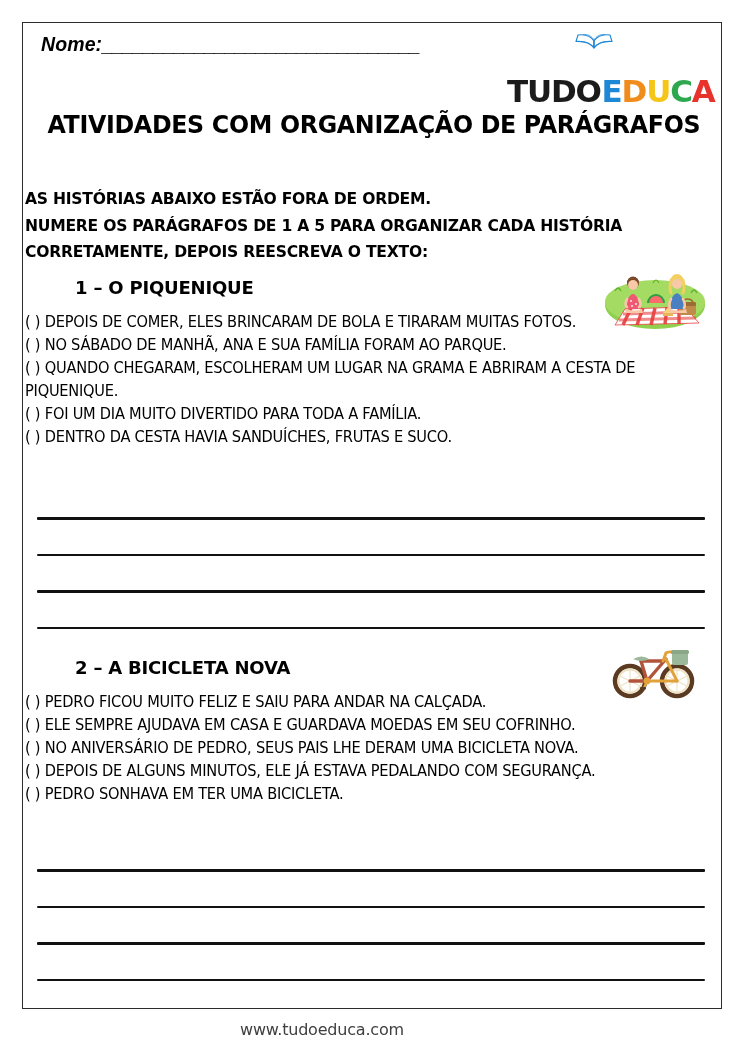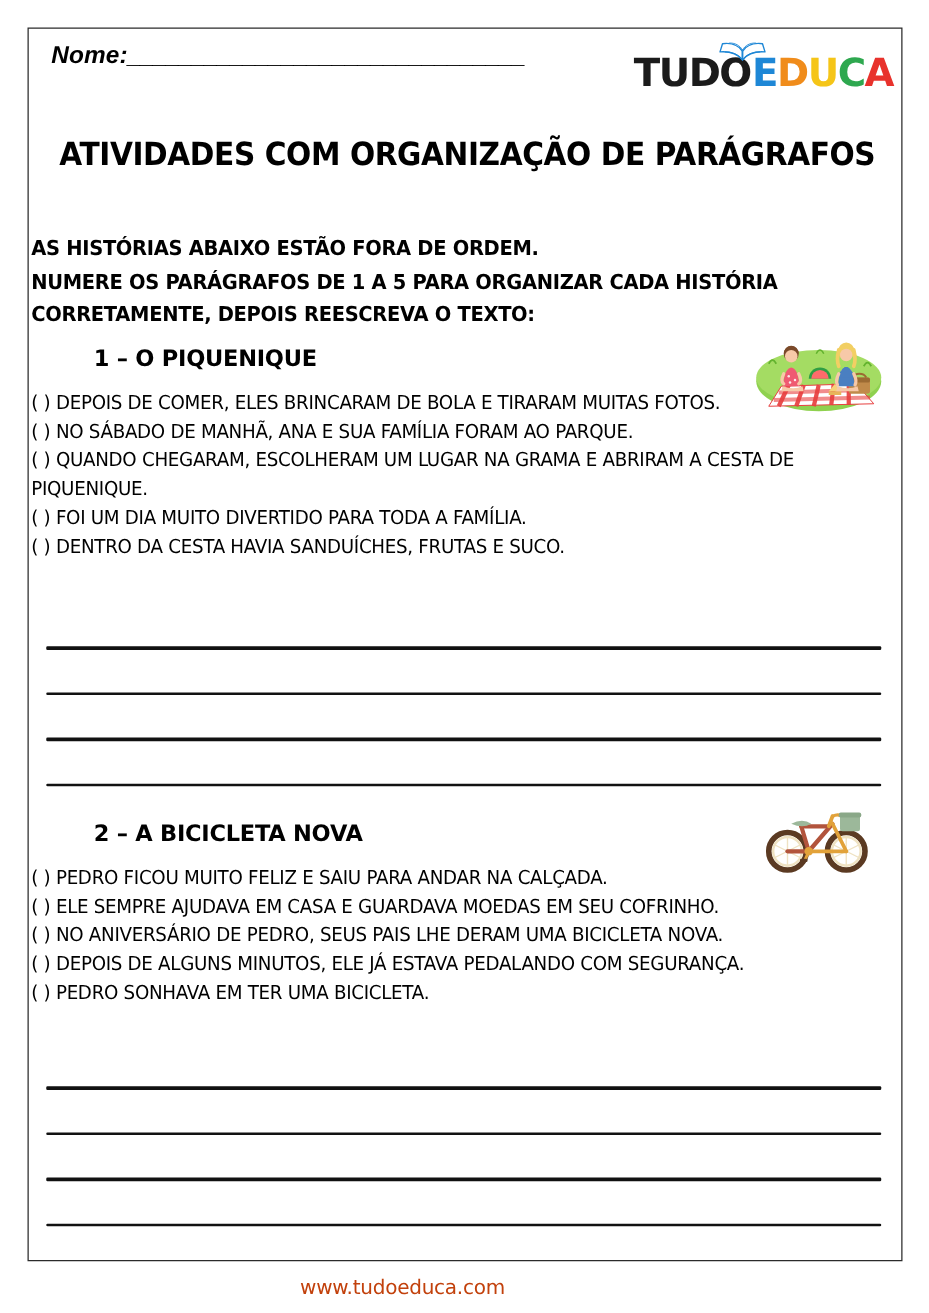--- a/index.html
+++ b/index.html
@@ -70,21 +70,21 @@
     left: 0;
     top: 14px;
     font-family: "DejaVu Sans", sans-serif;
     font-weight: bold;
     font-size: 31px;
     letter-spacing: -1.2px;
     line-height: 1;
     white-space: nowrap;
   }
   .logo-word span { display: inline-block; }
-  .lg-tudo { color: #1b1b1b; }
+  .lg-tudo { color: #1b1b1b; margin-top: 32px; }
   .lg-e {
     color: #1e87d6;
     position: relative;
     margin-left: 1px;
     margin-right: 0px;
   }
   .lg-d { color: #f08c1b; }
   .lg-u { color: #f5c518; }
   .lg-c { color: #2ea84f; }
   .lg-a { color: #e8322c; }
@@ -199,21 +199,21 @@
 
   
   .footer {
     position: absolute;
     left: 0;
     top: 1020px;
     width: 644px;
     text-align: center;
     font-family: "DejaVu Sans", sans-serif;
     font-size: 16px;
-    color: #c2410c;
+    color: #404040;
     letter-spacing: -0.2px;
   }
 </style>
 </head>
 <body>
 
 <div class="page-frame">
 
   <div class="header-row">
 

